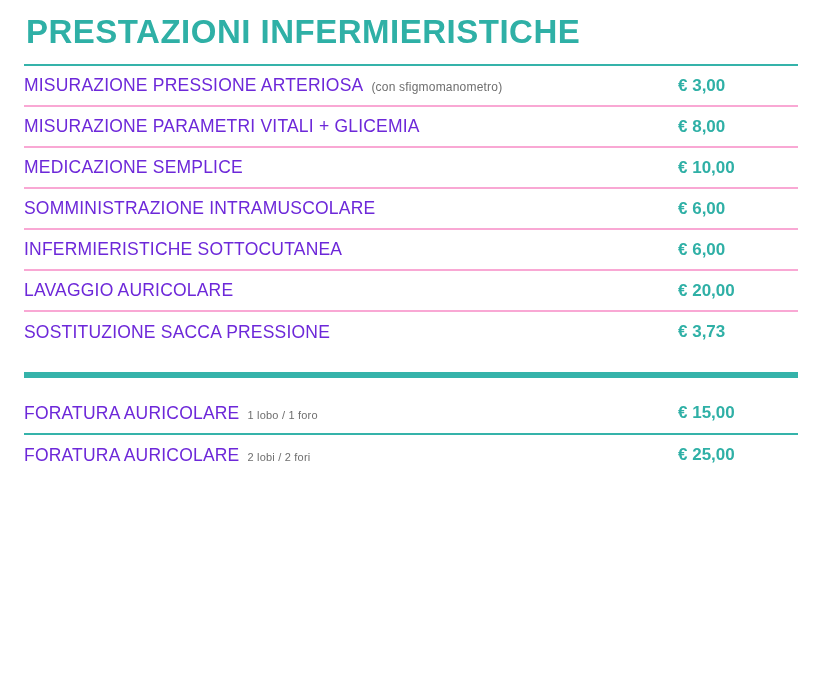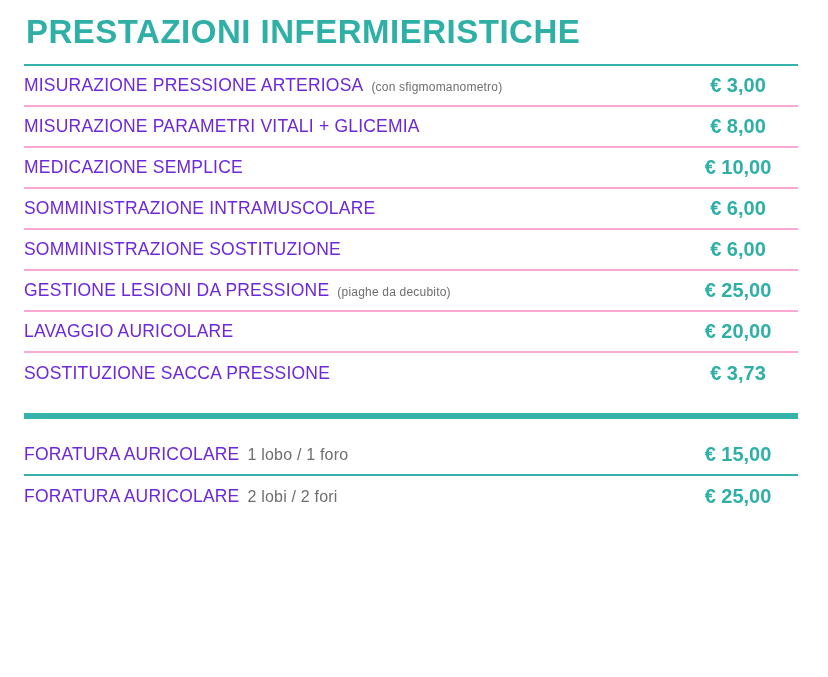--- a/index.html
+++ b/index.html
@@ -53,27 +53,27 @@
     letter-spacing: 0.2px;
     white-space: nowrap;
   }
   .service-note {
     font-size: 12px;
     color: #6e6e6e;
     letter-spacing: 0.2px;
     margin-left: 8px;
   }
   .service-note.bigger {
-    font-size: 16px;
+    font-size: 11px;
   }
   .price-cell {
     width: 120px;
-    text-align: center;
+    text-align: left;
     padding-right: 6px;
-    font-size: 20px;
+    font-size: 17px;
     font-weight: bold;
     color: #2fb0a6;
     white-space: nowrap;
   }
   .separator-row td {
     border: 0;
     padding: 0;
     height: 14px;
   }
   .thick-rule {
@@ -125,31 +125,25 @@
 
       <tr>
         <td class="service-cell">
           <span class="service-name">SOMMINISTRAZIONE INTRAMUSCOLARE</span><span class="service-note"></span>
         </td>
         <td class="price-cell">€ 6,00</td>
       </tr>
 
       <tr>
         <td class="service-cell">
-          <span class="service-name">SOMMINISTRAZIONE SOSTITUZIONE</span><span class="service-note"></span>
+          <span class="service-name">INFERMIERISTICHE SOTTOCUTANEA</span><span class="service-note"></span>
         </td>
         <td class="price-cell">€ 6,00</td>
       </tr>
 
-      <tr>
-        <td class="service-cell">
-          <span class="service-name">GESTIONE LESIONI DA PRESSIONE</span><span class="service-note">(piaghe da decubito)</span>
-        </td>
-        <td class="price-cell">€ 25,00</td>
-      </tr>
 
 
       <tr>
         <td class="service-cell">
           <span class="service-name">LAVAGGIO AURICOLARE</span><span class="service-note"></span>
         </td>
         <td class="price-cell">€ 20,00</td>
       </tr>
 
       <tr>

